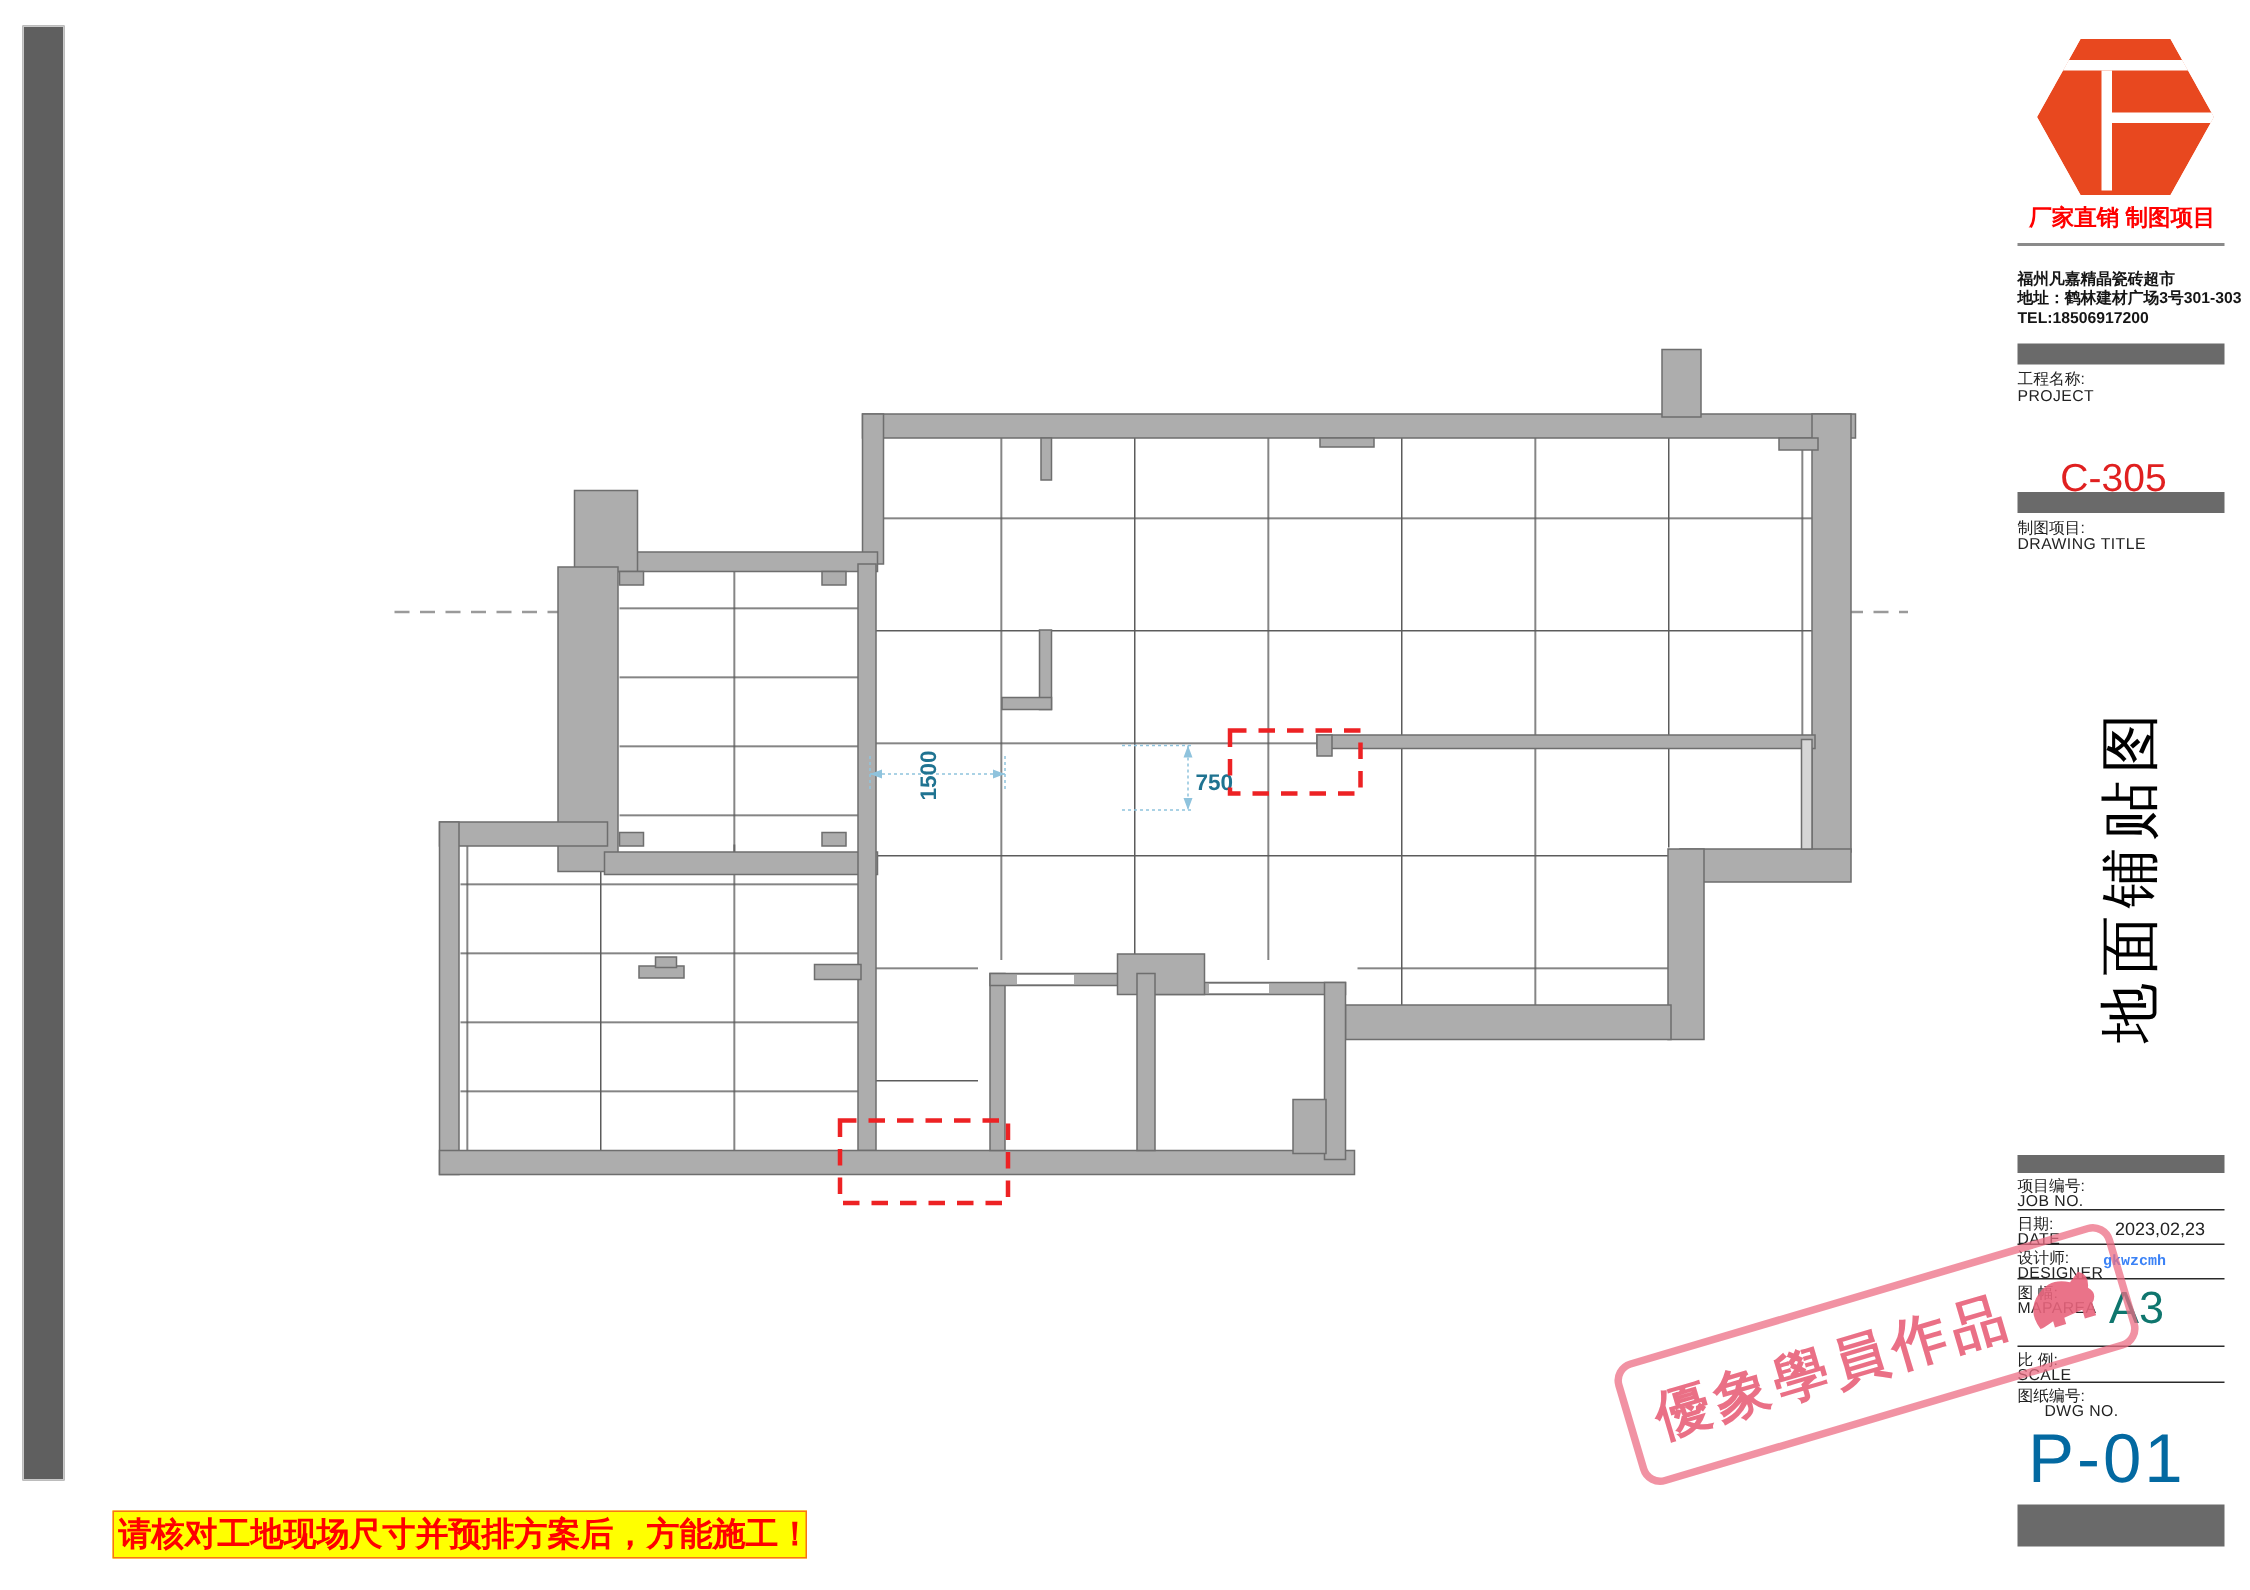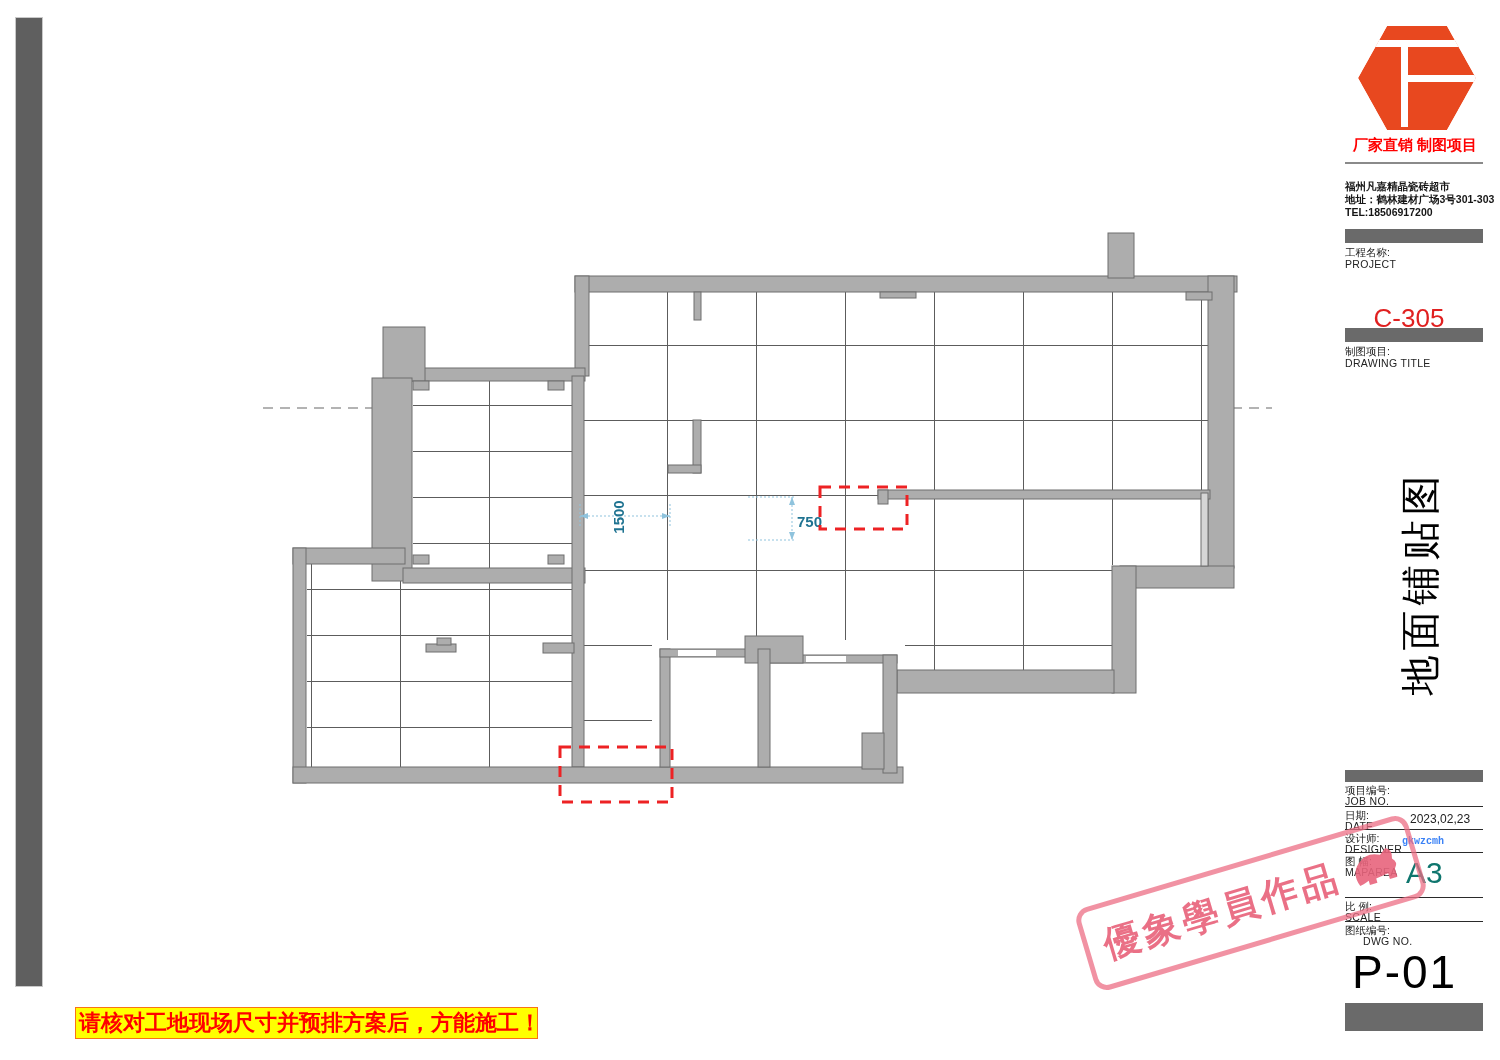--- a/index.html
+++ b/index.html
@@ -30,21 +30,21 @@
   .dt-en{left:1345px;top:357px;}
   .sheet-title{
     left:1420px;top:583px;transform:translate(-50%,-50%) rotate(-90deg);
     font-size:40px;letter-spacing:5px;white-space:nowrap;color:#000;font-weight:500;
   }
   .tb-row-line{left:1345px;width:138px;height:1px;background:#2a2a2a;}
   .tb-val{font-size:12px;color:#222;}
   .designer-val{left:1402px;top:836px;color:#3b82f6;font-weight:bold;font-size:10px;font-family:Liberation Mono, monospace;}
   .maparea-val{left:1406px;top:856px;font-size:30px;color:#0f766e;}
   .date-val{left:1410px;top:812px;}
-  .sheet-no{left:1352px;top:945px;font-size:46px;letter-spacing:2px;color:#000000;}
+  .sheet-no{left:1352px;top:945px;font-size:46px;letter-spacing:2px;color:#0369a1;}
   
   .stamp{
     left:1078px;top:860px;width:336px;height:76px;
     border:5px solid rgba(236,110,132,0.75);border-radius:14px;
     transform:rotate(-16.5deg);display:flex;align-items:center;justify-content:center;gap:8px;
     color:rgba(232,100,124,0.92);font-size:37px;font-weight:bold;letter-spacing:4px;white-space:nowrap;
     z-index:30;
   }
   
   .warning{

